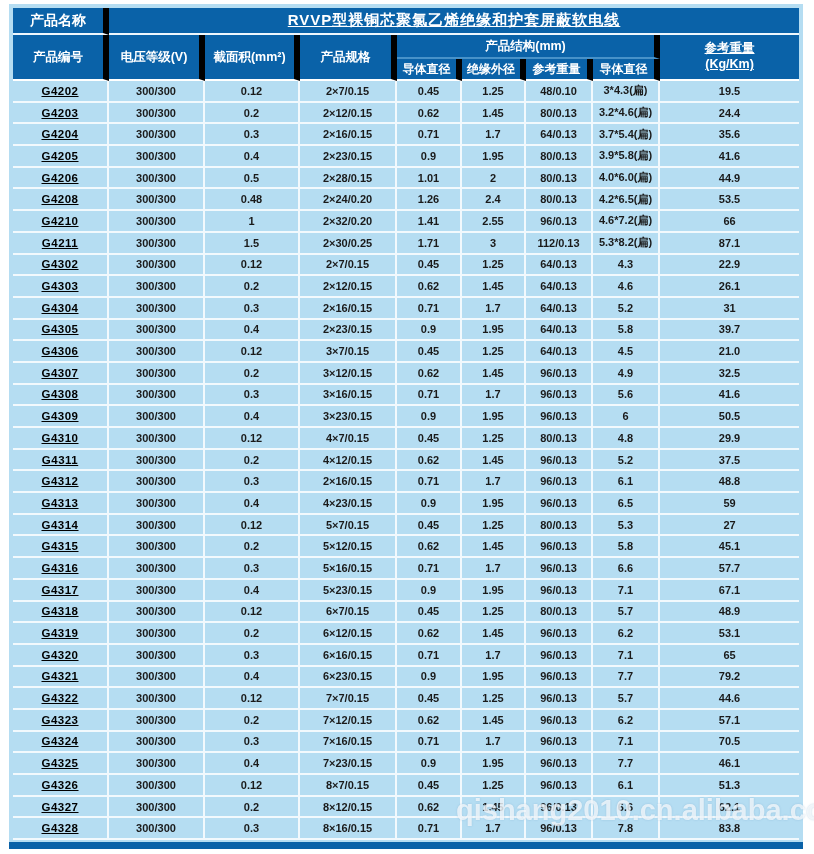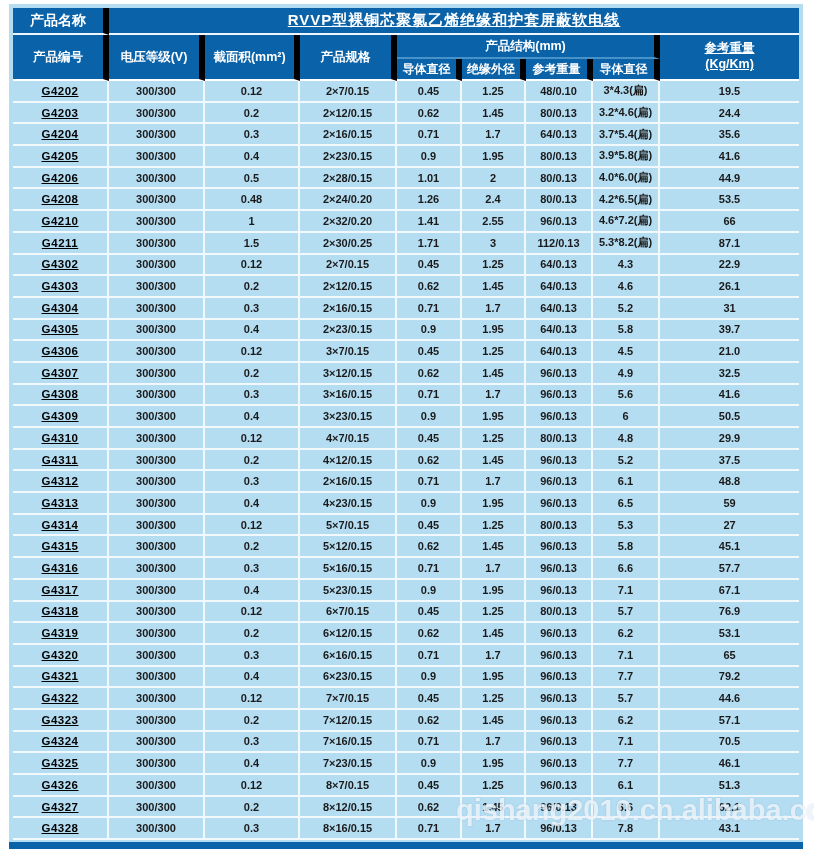--- a/index.html
+++ b/index.html
@@ -381,21 +381,21 @@
         </tr>
         <tr>
           <td class="pid">G4318</td>
           <td>300/300</td>
           <td>0.12</td>
           <td>6×7/0.15</td>
           <td>0.45</td>
           <td>1.25</td>
           <td>80/0.13</td>
           <td>5.7</td>
-          <td>76.9</td>
+          <td>48.9</td>
         </tr>
         <tr>
           <td class="pid">G4319</td>
           <td>300/300</td>
           <td>0.2</td>
           <td>6×12/0.15</td>
           <td>0.62</td>
           <td>1.45</td>
           <td>96/0.13</td>
           <td>6.2</td>
@@ -491,20 +491,20 @@
         </tr>
         <tr>
           <td class="pid">G4328</td>
           <td>300/300</td>
           <td>0.3</td>
           <td>8×16/0.15</td>
           <td>0.71</td>
           <td>1.7</td>
           <td>96/0.13</td>
           <td>7.8</td>
-          <td>43.1</td>
+          <td>83.8</td>
         </tr>
       </tbody>
   </table>
   <div class="bottom-bar"></div>
 </div>
 
 <div class="watermark">qishang2010.cn.alibaba.com</div>
 
 </body></html>

